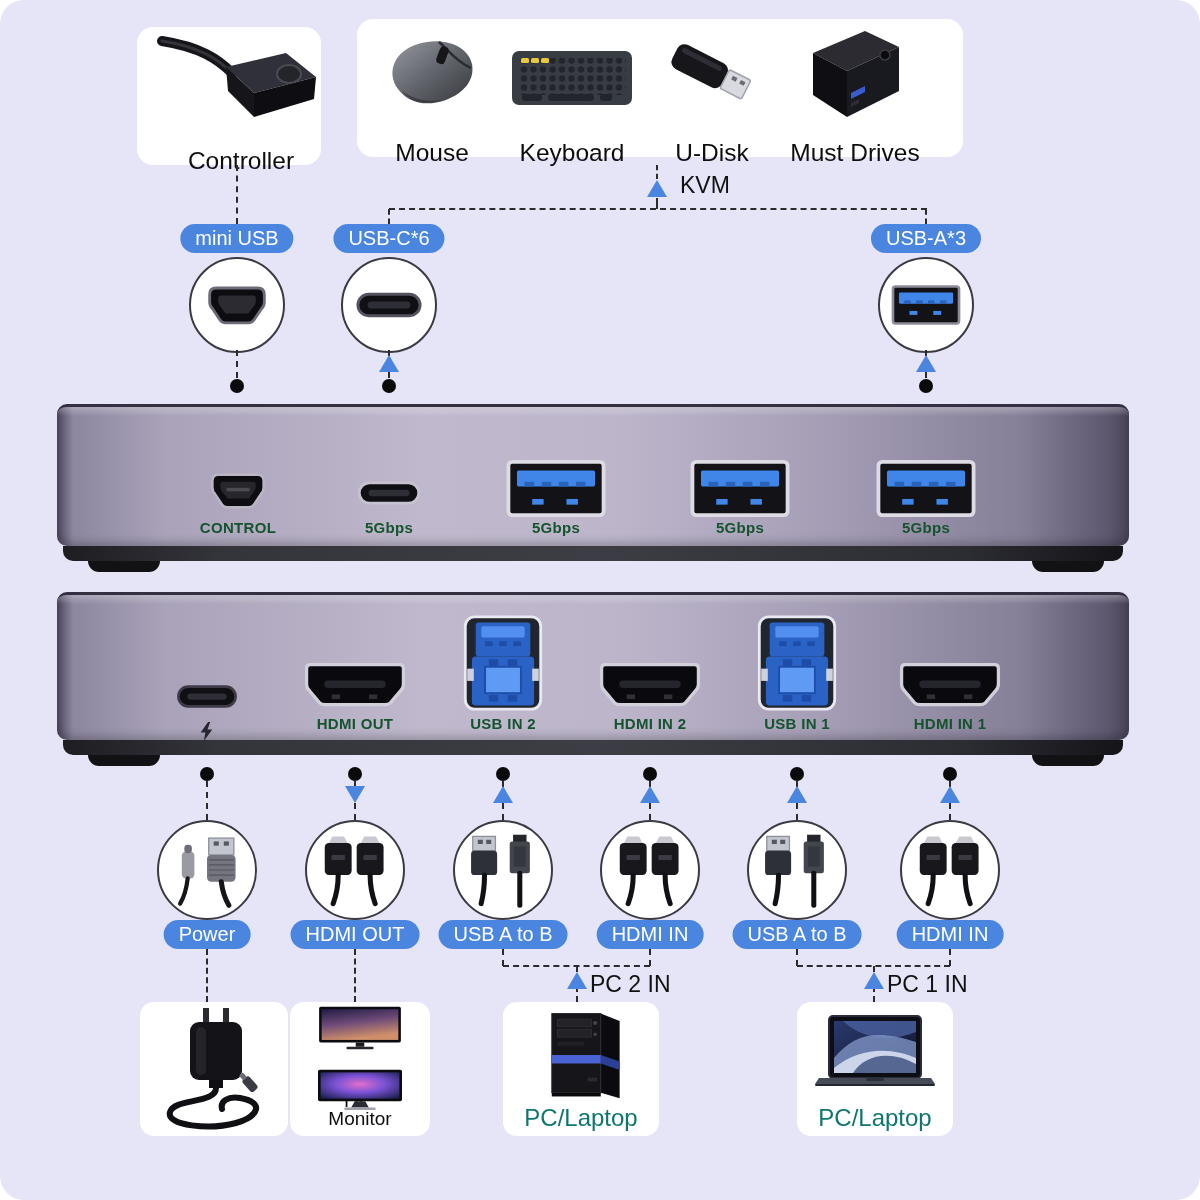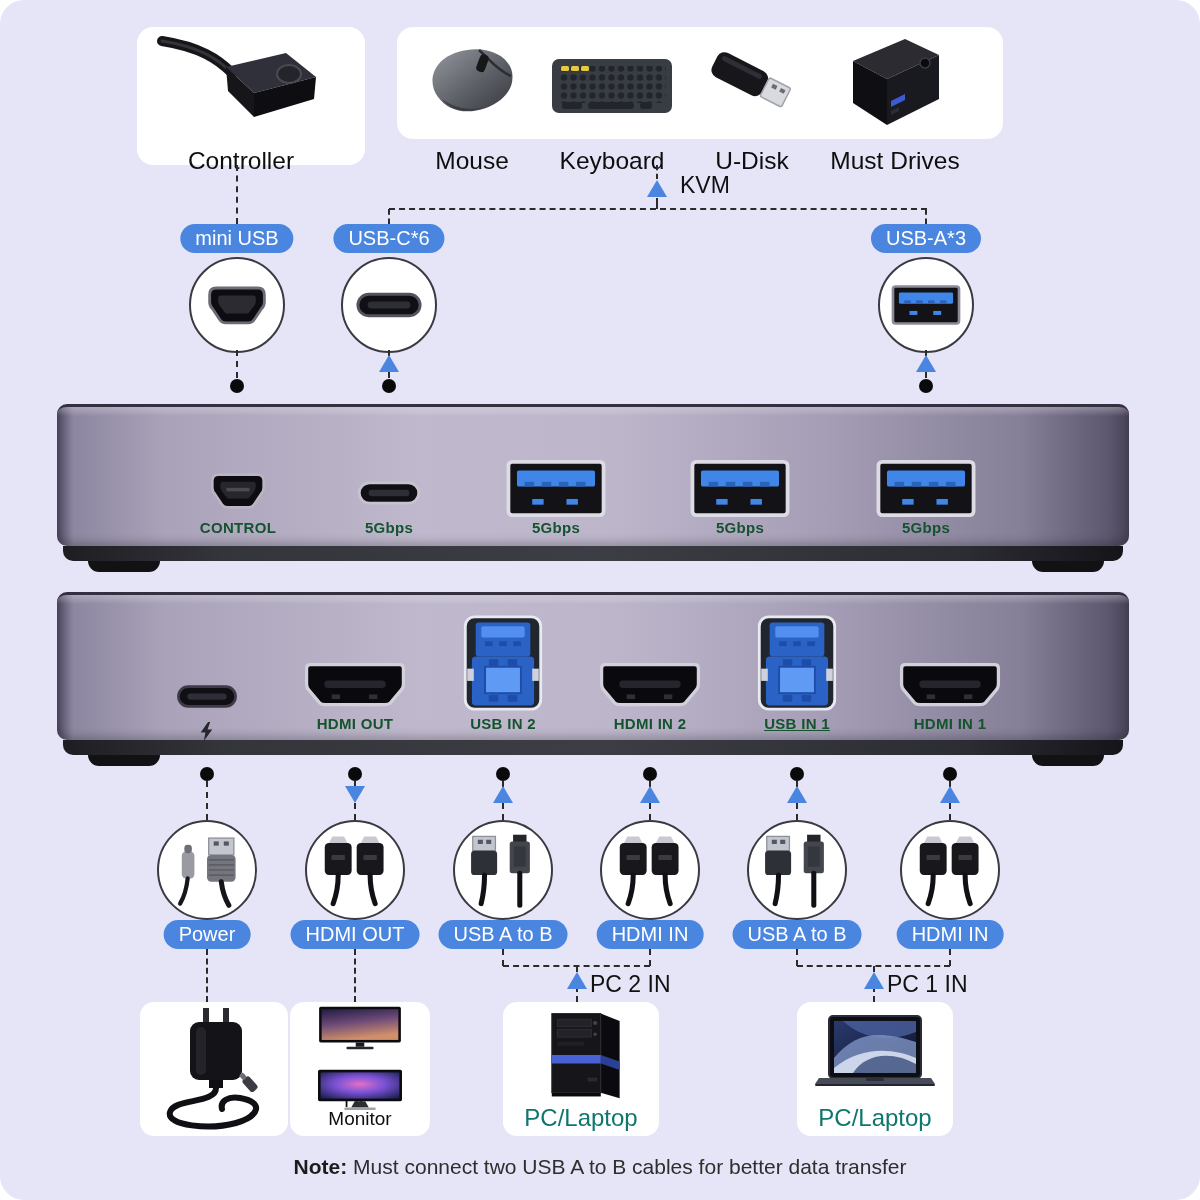--- a/index.html
+++ b/index.html
@@ -36,35 +36,35 @@
   .big-label{position:absolute;transform:translateX(-50%);font-size:24px;color:#0f766e;white-space:nowrap;}
   #note{position:absolute;left:600px;top:1155px;transform:translateX(-50%);font-size:21px;color:#2e2e2e;white-space:nowrap;}
   #note b{font-weight:700;color:#1c1c1c;}
   .icon-wrap{position:absolute;transform:translateX(-50%);}
 </style>
 </head>
 <body>
 
 <div id="canvas">
 
-  <div class="card" style="left:137px;top:27px;width:228px;height:138px;">
+  <div class="card" style="left:137px;top:27px;width:184px;height:138px;">
     <div class="icon-wrap" style="left:104px;top:6px;">
       <svg width="170" height="88" viewBox="0 0 170 88">
         <path d="M6 8 C 44 14 62 26 76 40" stroke="#16161a" stroke-width="10" fill="none" stroke-linecap="round"></path>
         <path d="M6 8 C 44 14 62 26 76 40" stroke="#33333a" stroke-width="3" fill="none" stroke-linecap="round"></path>
         <polygon points="70,34 130,20 160,44 98,60" fill="#30303a"></polygon>
         <polygon points="70,34 98,60 98,84 72,58" fill="#15151a"></polygon>
         <polygon points="98,60 160,44 158,66 98,84" fill="#0e0e12"></polygon>
         <ellipse cx="133" cy="41" rx="12" ry="9" fill="#24242b" stroke="#4a4a54" stroke-width="2"></ellipse>
       </svg>
     </div>
     <div class="dev-label" style="left:104px;top:120px;">Controller</div>
   </div>
 
-  <div class="card" style="left:357px;top:27px;width:606px;height:112px;margin-left:40px;">
+  <div class="card" style="left:357px;top:19px;width:606px;height:138px;">
     <div class="icon-wrap" style="left:75px;top:16px;">
       <svg width="100" height="74" viewBox="0 0 100 74">
         <defs>
             <linearGradient id="mg" x1="0" y1="0" x2="1" y2="1">
           <stop offset="0" stop-color="#96989f"></stop>
               <stop offset=".55" stop-color="#5e6067"></stop>
               <stop offset="1" stop-color="#36383e"></stop>
         </linearGradient>
           </defs>
         <path d="M16 54 C 4 38 12 16 36 9 C 62 1 86 11 90 29 C 93 45 82 58 64 65 C 44 72 26 68 16 54 Z" fill="url(#mg)"></path>
@@ -299,21 +299,21 @@
       <rect x="10" y="45" width="66" height="52" rx="4" fill="#2b62c6"></rect>
       <rect x="24" y="56" width="38" height="28" fill="#5f9bf4" stroke="#1d4da8" stroke-width="2"></rect>
       <rect x="5" y="58" width="7" height="13" fill="#cdd2dc"></rect>
         <rect x="74" y="58" width="7" height="13" fill="#cdd2dc"></rect>
       <rect x="28" y="48" width="10" height="7" fill="#1d4da8"></rect>
         <rect x="48" y="48" width="10" height="7" fill="#1d4da8"></rect>
       <rect x="28" y="86" width="10" height="7" fill="#1d4da8"></rect>
         <rect x="48" y="86" width="10" height="7" fill="#1d4da8"></rect>
     </svg>
   </div>
-  <div class="port-label" style="left:797px;top:715px;text-decoration:underline;">USB IN 1</div>
+  <div class="port-label" style="left:797px;top:715px;">USB IN 1</div>
 
   <div class="port" style="left:950px;top:660px;">
     <svg width="110" height="54" viewBox="0 0 114 58">
       <path d="M9 5 H105 Q109 5 109 9 V26 Q109 30 106 33 L95 46 Q93 48 89 48 H25 Q21 48 19 46 L8 33 Q5 30 5 26 V9 Q5 5 9 5 Z" fill="#0a0a0e" stroke="#d2d0da" stroke-width="3.5"></path>
       <rect x="24" y="22" width="66" height="8" rx="4" fill="#25252d"></rect>
       <rect x="32" y="37" width="9" height="5" fill="#2f2f37"></rect>
         <rect x="72" y="37" width="9" height="5" fill="#2f2f37"></rect>
     </svg>
   </div>
   <div class="port-label" style="left:950px;top:715px;">HDMI IN 1</div>
@@ -525,17 +525,14 @@
         <path d="M21 54 C 48 32 80 34 103 44 V59 H21 Z" fill="#d7dfef" opacity=".9"></path>
         <path d="M40 59 C 52 40 78 36 103 50 V59 Z" fill="#24386c" opacity=".7"></path>
         <polygon points="6,64 118,64 122,70 2,70" fill="#464b57"></polygon>
         <rect x="53" y="64" width="18" height="3" rx="1.5" fill="#2b2f3a"></rect>
         <rect x="2" y="70" width="120" height="2" rx="1" fill="#23262e"></rect>
       </svg>
     </div>
     <div class="big-label" style="left:78px;top:102px;">PC/Laptop</div>
   </div>
 
-  <div id="note">
-    <b>Note:</b><span> Must connect two USB A to B cables for better data transfer</span>
-  </div>
 
 </div>
 
 </body></html>

